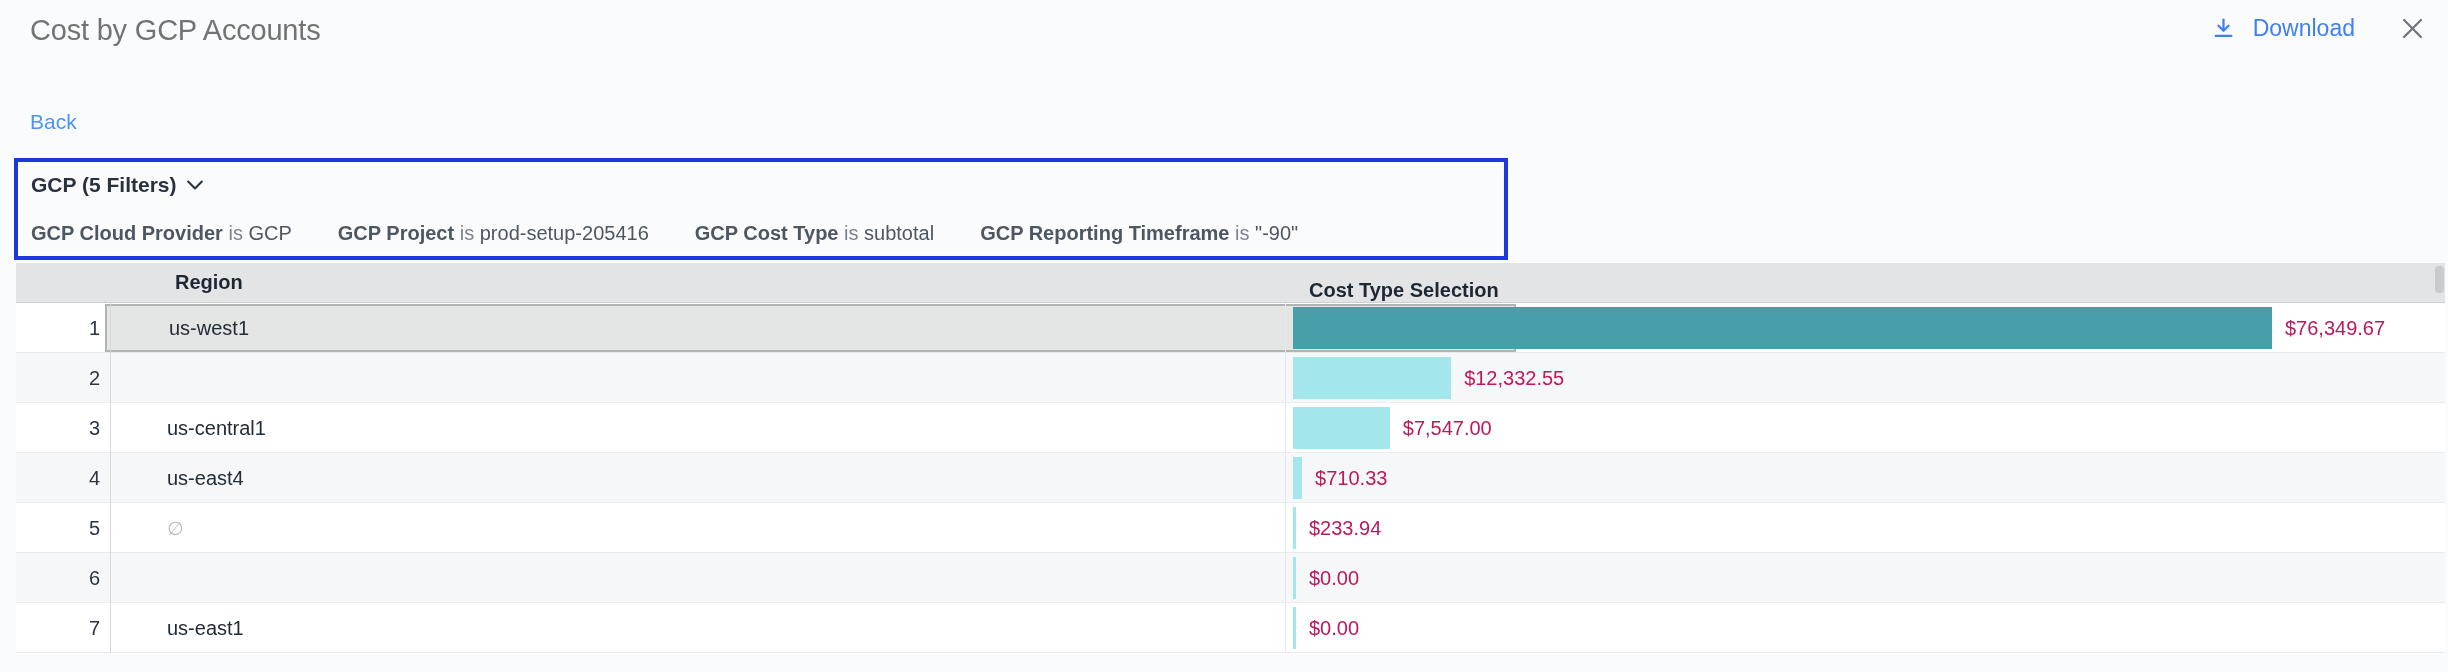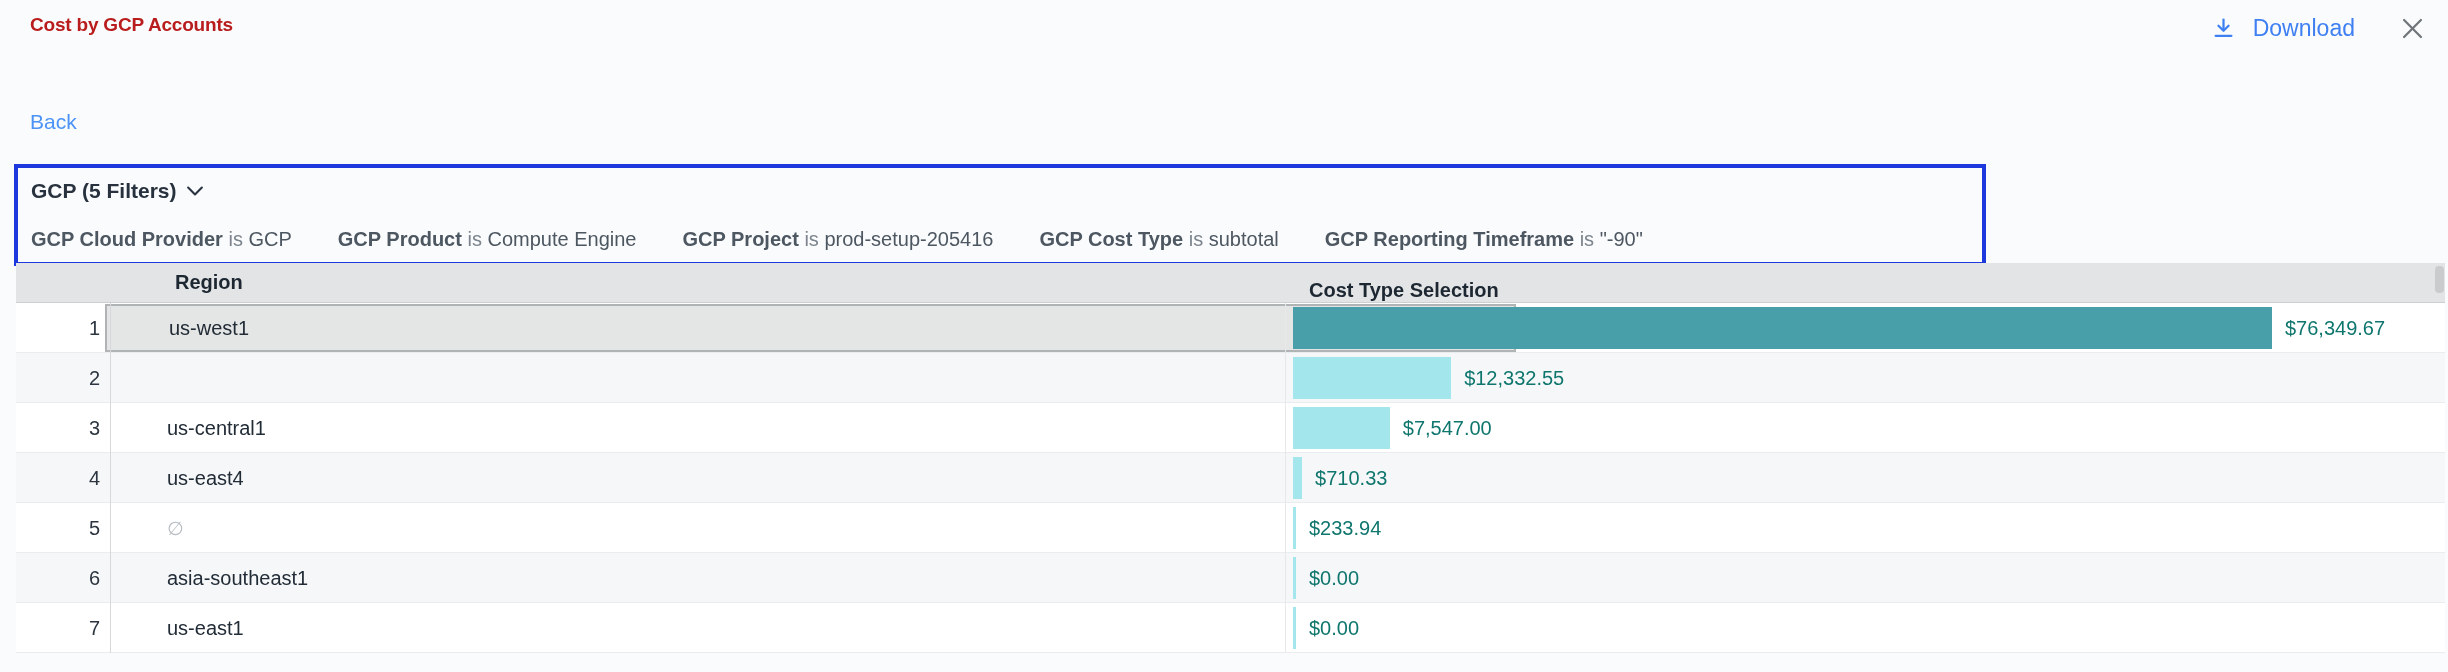--- a/index.html
+++ b/index.html
@@ -8,21 +8,21 @@
     background:#fafbfc;
     font-family:"Liberation Sans","DejaVu Sans",sans-serif;
     color:#222c37;
     position:relative;
   }
   .abs{position:absolute;}
 
   
   #page-title{
     left:30px;top:14px;
-    font-size:19px;font-weight:700;color:#b91c1c;letter-spacing:-0.2px;
+    font-size:29px;font-weight:400;color:#737373;letter-spacing:-0.2px;
   }
   #top-right{
     right:22px;top:14px;
     display:flex;align-items:center;gap:44px;
   }
   #download-link{
     display:flex;align-items:center;gap:16px;cursor:pointer;
   }
   #download-link span{
     font-size:23px;font-weight:500;color:var(--accent-blue,#3e7ff2);
@@ -30,21 +30,21 @@
   #close-btn{cursor:pointer;display:flex;align-items:center;}
 
   
   #back-link{
     left:30px;top:110px;
     font-size:21px;color:#4b93f6;cursor:pointer;
   }
 
   
   #filter-panel{
-    left:14px;top:164px;width:1972px;height:102px;
+    left:14px;top:158px;width:1494px;height:102px;
     border:4px solid var(--filter-border,#1d39dd);
     box-sizing:border-box;
     background:transparent;
   }
   #filter-summary{
     position:absolute;left:13px;top:11px;
     display:flex;align-items:center;gap:11px;cursor:pointer;
   }
   #filter-summary .summary-text{
     font-size:21px;font-weight:600;color:#28323e;
@@ -104,21 +104,21 @@
   .region-text{
     padding-left:23px;font-size:20px;color:#222c37;
   }
   .region-text.empty{font-size:19px;color:#b7bdc3;}
   .bar{
     position:absolute;left:1277px;top:4px;height:42px;
     background:var(--bar-cyan,#a3e6ec);
   }
   .value-label{
     position:absolute;top:0;height:50px;line-height:50px;
-    font-size:20px;color:#0f766e;white-space:nowrap;
+    font-size:20px;color:#be185d;white-space:nowrap;
   }
 </style>
 </head>
 <body>
 
 <div class="abs" id="page-title">Cost by GCP Accounts</div>
 
 <div class="abs" id="top-right">
   <div id="download-link">
     <svg width="27" height="29" viewBox="0 0 24 24" fill="none" stroke="#3e7ff2" stroke-width="2" stroke-linecap="round" stroke-linejoin="round" class="dl-icon">
@@ -140,21 +140,20 @@
 
 <div class="abs" id="filter-panel">
   <div id="filter-summary">
     <span class="summary-text">GCP (5 Filters)</span>
     <svg width="16" height="10" viewBox="0 0 14 8" fill="none" stroke="#2a3441" stroke-width="1.8" stroke-linecap="round" stroke-linejoin="round">
       <polyline points="1,1 7,7 13,1"></polyline>
     </svg>
   </div>
   <div id="filter-list">
     <span class="filter-item"><span class="f-label">GCP Cloud Provider</span><span class="f-op"> </span><span class="f-op">is</span><span class="f-op"> </span><span class="f-value">GCP</span></span>
-    <span class="filter-item"><span class="f-label">GCP Product</span><span class="f-op"> </span><span class="f-op">is</span><span class="f-op"> </span><span class="f-value">Compute Engine</span></span>
     <span class="filter-item"><span class="f-label">GCP Project</span><span class="f-op"> </span><span class="f-op">is</span><span class="f-op"> </span><span class="f-value">prod-setup-205416</span></span>
     <span class="filter-item"><span class="f-label">GCP Cost Type</span><span class="f-op"> </span><span class="f-op">is</span><span class="f-op"> </span><span class="f-value">subtotal</span></span>
     <span class="filter-item"><span class="f-label">GCP Reporting Timeframe</span><span class="f-op"> </span><span class="f-op">is</span><span class="f-op"> </span><span class="f-value">"-90"</span></span>
   </div>
 </div>
 
 <div class="abs" id="table">
   <div id="thead">
     <span class="th" id="th-region">Region</span>
     <span class="th" id="th-cost">Cost Type Selection</span>
@@ -194,23 +193,20 @@
     <div class="trow" style="top:200px;">
       <span class="num">5</span>
       <div class="region-cell">
           <span class="region-text empty">∅</span>
         </div>
       <div class="bar" style="width: 3px; background: rgb(163, 230, 236);"></div>
       <span class="value-label" style="left: 1293px;">$233.94</span>
     </div>
     <div class="trow even" style="top:250px;">
       <span class="num">6</span>
-      <div class="region-cell">
-          <span class="region-text">asia-southeast1</span>
-        </div>
       <div class="bar" style="width: 3px; background: rgb(163, 230, 236);"></div>
       <span class="value-label" style="left: 1293px;">$0.00</span>
     </div>
     <div class="trow" style="top:300px;">
       <span class="num">7</span>
       <div class="region-cell">
           <span class="region-text">us-east1</span>
         </div>
       <div class="bar" style="width: 3px; background: rgb(163, 230, 236);"></div>
       <span class="value-label" style="left: 1293px;">$0.00</span>

